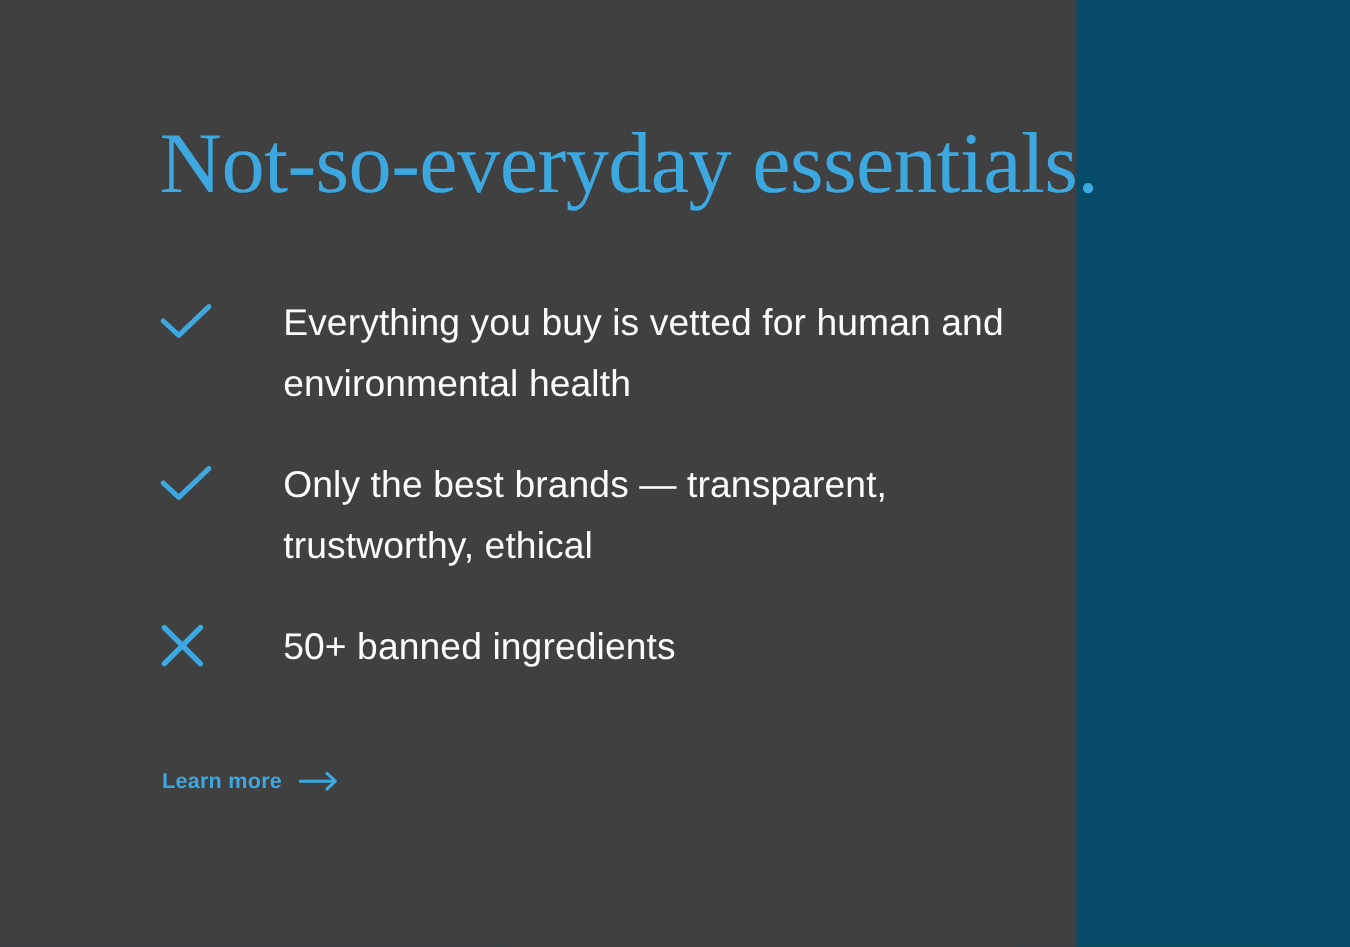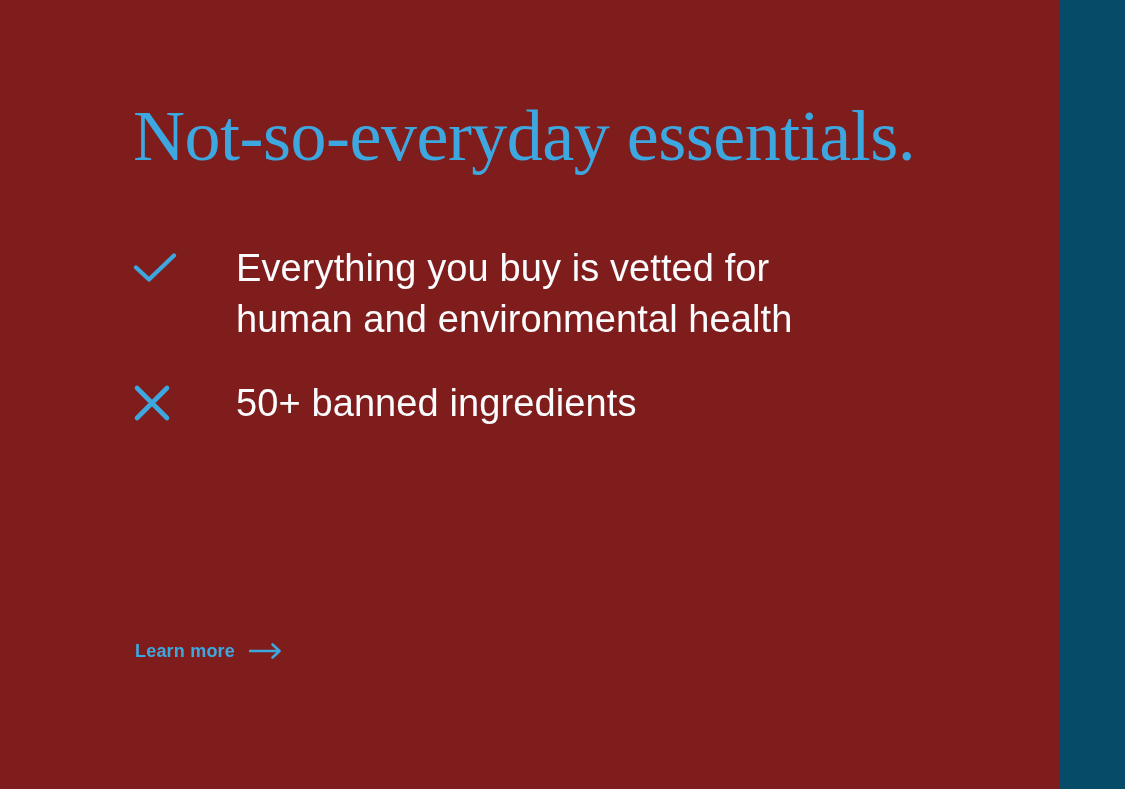--- a/index.html
+++ b/index.html
@@ -11,23 +11,23 @@
     width: 1125px;
     height: 789px;
     overflow: hidden;
     background: #064C68;
     font-family: "Liberation Sans", sans-serif;
     -webkit-font-smoothing: antialiased;
   }
 
   .promo-panel {
     position: relative;
-    width: 1059px;
+    width: 897px;
     height: 789px;
-    background: #7f1d1d;
+    background: #404040;
     box-sizing: border-box;
   }
 
   
   .promo-heading {
     position: absolute;
     left: 133px;
     top: 93px;
     margin: 0;
     font-family: "Liberation Serif", "DejaVu Serif", serif;
@@ -72,21 +72,21 @@
   }
   .benefit-icon svg {
     display: block;
     overflow: visible;
   }
 
   .benefit-text {
     flex: 1 1 auto;
     font-family: "Liberation Sans", sans-serif;
     font-weight: 400;
-    font-size: 38px;
+    font-size: 31px;
     line-height: 51px;
     color: #FAFBFC;
     letter-spacing: 0.1px;
     max-width: 660px;
   }
 
   
   .learn-more-link {
     position: absolute;
     left: 135px;
@@ -122,20 +122,28 @@
 
     <li class="benefit-item">
       <span class="benefit-icon">
         <svg width="44" height="30" viewBox="0 0 44 30" fill="none" aria-hidden="true">
           <path d="M3 14.5 L16 26.5 L41 2.5" stroke="#3DA7DF" stroke-width="4.2" stroke-linecap="round" stroke-linejoin="round" fill="none"></path>
         </svg>
       </span>
       <span class="benefit-text">Everything you buy is vetted for human and environmental health</span>
     </li>
 
+    <li class="benefit-item">
+      <span class="benefit-icon">
+        <svg width="44" height="30" viewBox="0 0 44 30" fill="none" aria-hidden="true">
+          <path d="M3 14.5 L16 26.5 L41 2.5" stroke="#3DA7DF" stroke-width="4.2" stroke-linecap="round" stroke-linejoin="round" fill="none"></path>
+        </svg>
+      </span>
+      <span class="benefit-text">Only the best brands — transparent, trustworthy, ethical</span>
+    </li>
 
     <li class="benefit-item">
       <span class="benefit-icon">
         <svg width="38" height="36" viewBox="0 0 38 36" fill="none" aria-hidden="true">
           <path d="M4 3 L34 33 M34 3 L4 33" stroke="#3DA7DF" stroke-width="4.6" stroke-linecap="round" fill="none"></path>
         </svg>
       </span>
       <span class="benefit-text">50+ banned ingredients</span>
     </li>
 

